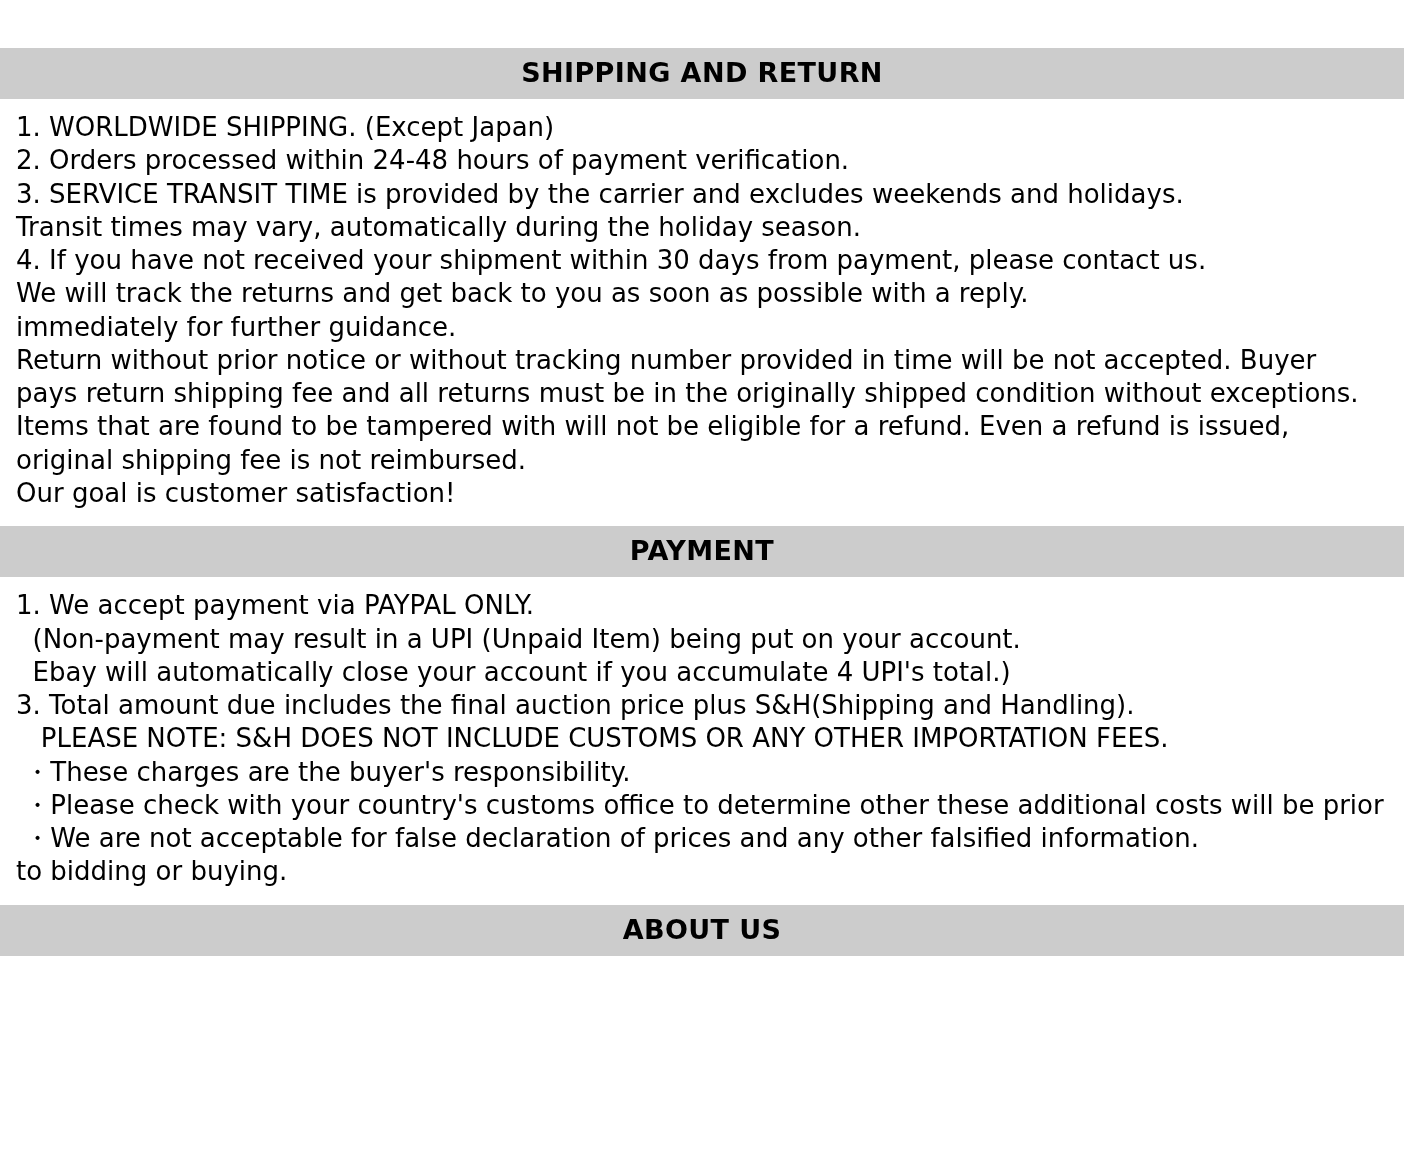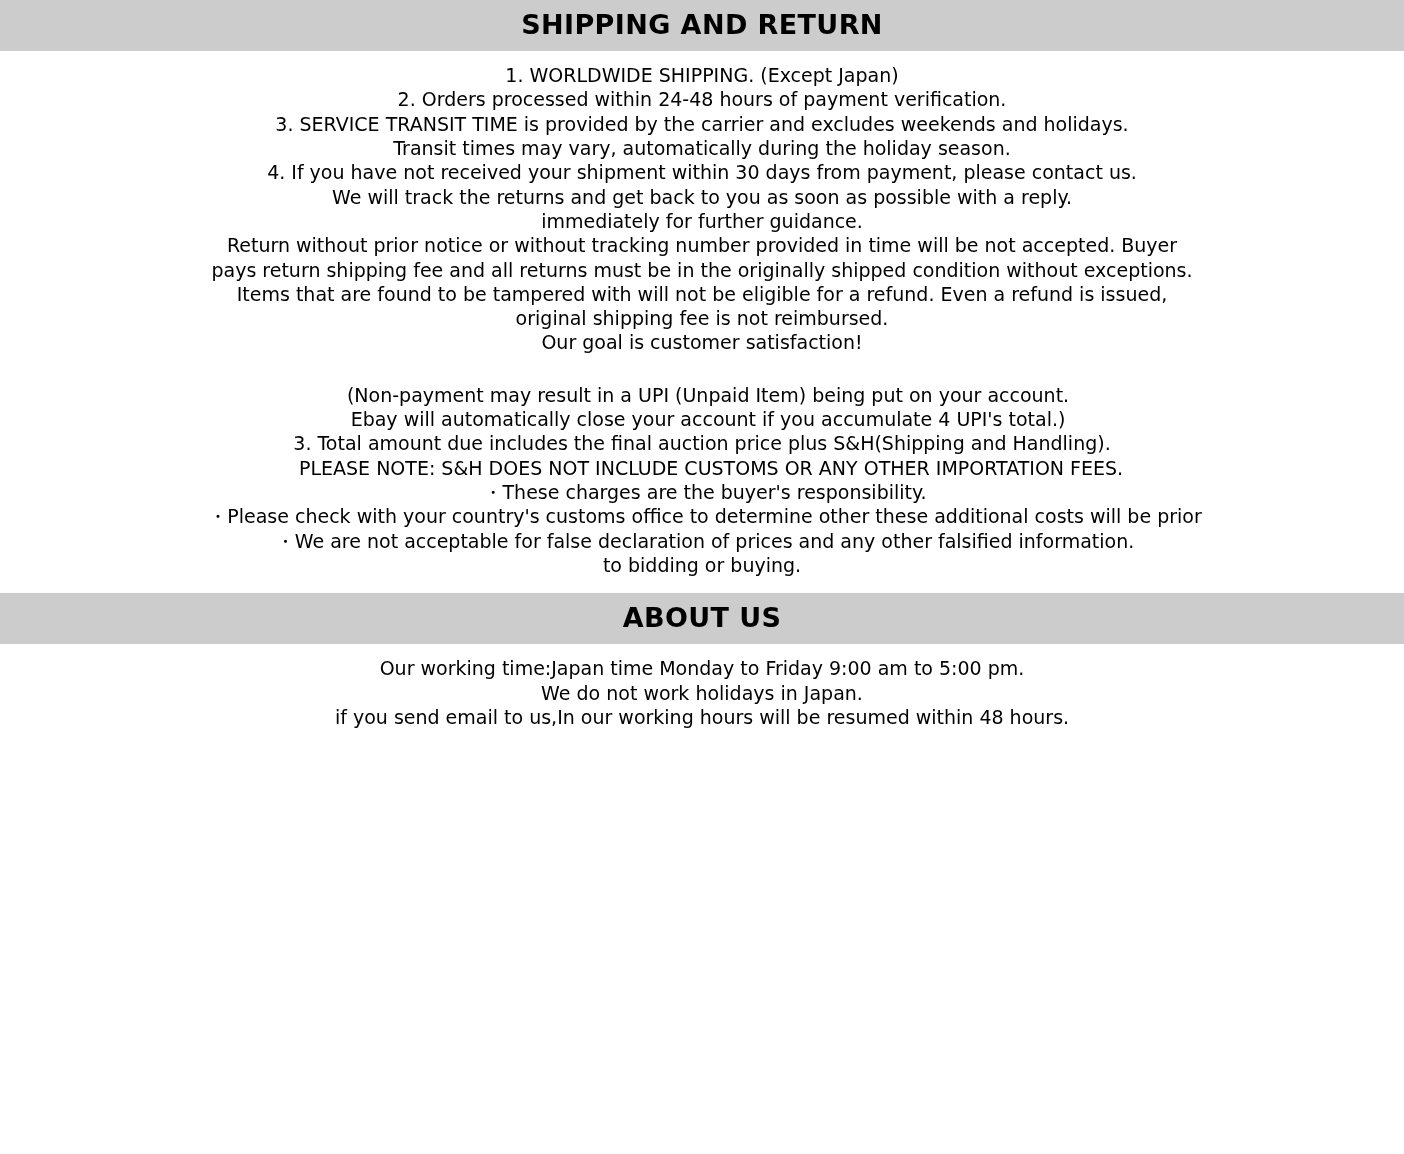--- a/index.html
+++ b/index.html
@@ -9,35 +9,35 @@
   }
   body {
     width: 1404px;
     min-height: 1154px;
     font-family: "DejaVu Sans", sans-serif;
     color: #000000;
   }
   .page {
     width: 1404px;
     box-sizing: border-box;
+    margin-top: 48px;
   }
   .section-header {
     background: #cccccc;
     text-align: center;
     font-weight: bold;
     font-size: 27px;
     letter-spacing: 0.4px;
     padding: 9px 0 11px 0;
     line-height: 1.15;
   }
   .section-body {
     padding: 12px 16px 10px 16px;
-    font-size: 19px;
+    font-size: 26px;
     line-height: 1.28;
-    text-align: center;
   }
   .line {
     white-space: pre-wrap;
   }
   .spacer-xs { height: 6px; }
 </style>
 </head>
 <body>
 
 <div class="page">
@@ -56,36 +56,33 @@
       <div class="line">pays return shipping fee and all returns must be in the originally shipped condition without exceptions.</div>
       <div class="line">Items that are found to be tampered with will not be eligible for a refund. Even a refund is issued,</div>
       <div class="line">original shipping fee is not reimbursed.</div>
       <div class="line">Our goal is customer satisfaction!</div>
     </div>
   </div>
 
   <div class="spacer-xs"></div>
 
   <div class="section">
+    <div class="section-header">PAYMENT</div>
     <div class="section-body">
+      <div class="line">1. We accept payment via PAYPAL ONLY.</div>
       <div class="line">  (Non-payment may result in a UPI (Unpaid Item) being put on your account.</div>
       <div class="line">  Ebay will automatically close your account if you accumulate 4 UPI's total.)</div>
       <div class="line">3. Total amount due includes the final auction price plus S&amp;H(Shipping and Handling).</div>
       <div class="line">   PLEASE NOTE: S&amp;H DOES NOT INCLUDE CUSTOMS OR ANY OTHER IMPORTATION FEES.</div>
       <div class="line"> ・These charges are the buyer's responsibility.</div>
       <div class="line"> ・Please check with your country's customs office to determine other these additional costs will be prior</div>
       <div class="line"> ・We are not acceptable for false declaration of prices and any other falsified information.</div>
       <div class="line">to bidding or buying.</div>
     </div>
   </div>
 
   <div class="spacer-xs"></div>
 
   <div class="section">
     <div class="section-header">ABOUT US</div>
-    <div class="section-body">
-      <div class="line">Our working time:Japan time Monday to Friday 9:00 am to 5:00 pm.</div>
-      <div class="line">We do not work holidays in Japan.</div>
-      <div class="line">if you send email to us,In our working hours will be resumed within 48 hours.</div>
-    </div>
   </div>
 
 </div>
 
 </body></html>

